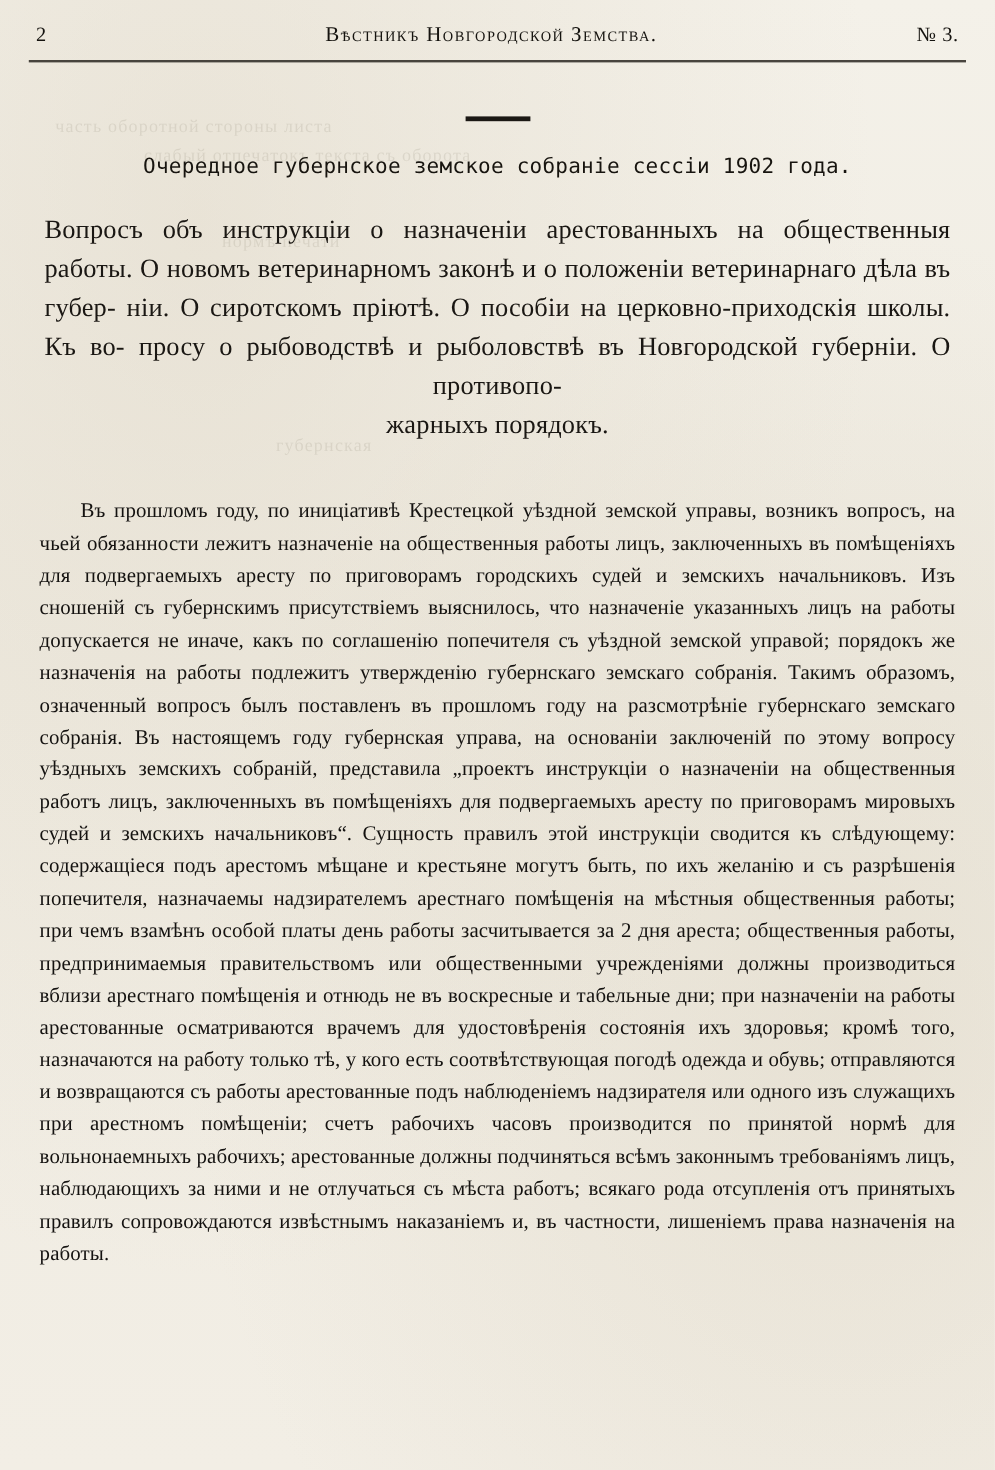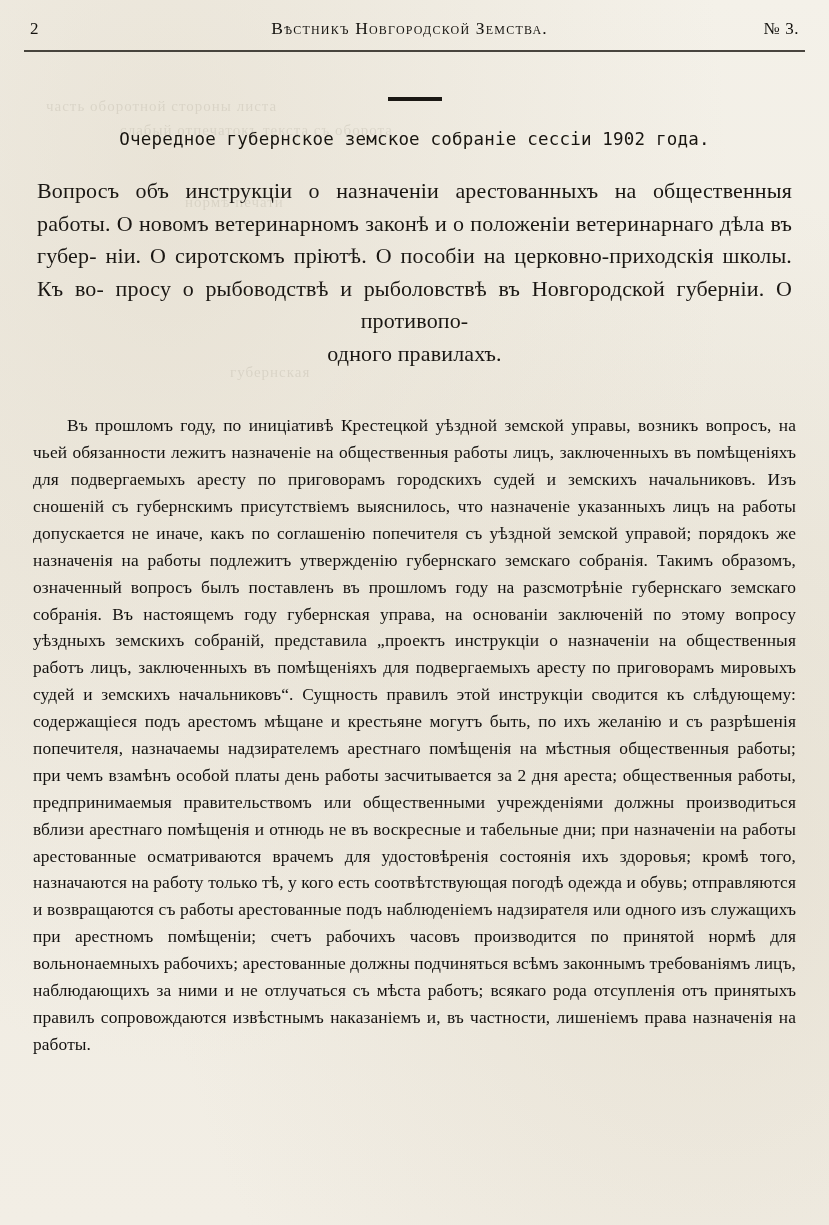--- a/index.html
+++ b/index.html
@@ -156,21 +156,21 @@
   <div class="body-col">
 
     <div class="title-rule"></div>
     <h2 class="subtitle">Очередное губернское земское собраніе сессіи 1902 года.</h2>
 
     <div class="abstract">
       <span>Вопросъ объ инструкціи о назначеніи арестованныхъ на общественныя работы.</span>
       <span>О новомъ ветеринарномъ законѣ и о положеніи ветеринарнаго дѣла въ губер-</span>
       <span>ніи. О сиротскомъ пріютѣ. О пособіи на церковно-приходскія школы. Къ во-</span>
       <span>просу о рыбоводствѣ и рыболовствѣ въ Новгородской губерніи. О противопо-</span>
-      <span class="last-line">одного правилахъ.</span>
+      <span class="last-line">жарныхъ порядокъ.</span>
     </div>
 
     <div class="main-text">
       <p>Въ прошломъ году, по иниціативѣ Крестецкой уѣздной земской управы, возникъ вопросъ, на чьей обязанности лежитъ назначеніе на общественныя работы лицъ, заключенныхъ въ помѣщеніяхъ для подвергаемыхъ аресту по приговорамъ городскихъ судей и земскихъ начальниковъ. Изъ сношеній съ губернскимъ присутствіемъ выяснилось, что назначеніе указанныхъ лицъ на работы допускается не иначе, какъ по соглашенію попечителя съ уѣздной земской управой; порядокъ же назначенія на работы подлежитъ утвержденію губернскаго земскаго собранія. Такимъ образомъ, означенный вопросъ былъ поставленъ въ прошломъ году на разсмотрѣніе губернскаго земскаго собранія. Въ настоящемъ году губернская управа, на основаніи заключеній по этому вопросу уѣздныхъ земскихъ собраній, представила „проектъ инструкціи о назначеніи на общественныя работъ лицъ, заключенныхъ въ помѣщеніяхъ для подвергаемыхъ аресту по приговорамъ мировыхъ судей и земскихъ начальниковъ“. Сущность правилъ этой инструкціи сводится къ слѣдующему: содержащіеся подъ арестомъ мѣщане и крестьяне могутъ быть, по ихъ желанію и съ разрѣшенія попечителя, назначаемы надзирателемъ арестнаго помѣщенія на мѣстныя общественныя работы; при чемъ взамѣнъ особой платы день работы засчитывается за 2 дня ареста; общественныя работы, предпринимаемыя правительствомъ или общественными учрежденіями должны производиться вблизи арестнаго помѣщенія и отнюдь не въ воскресные и табельные дни; при назначеніи на работы арестованные осматриваются врачемъ для удостовѣренія состоянія ихъ здоровья; кромѣ того, назначаются на работу только тѣ, у кого есть соотвѣтствующая погодѣ одежда и обувь; отправляются и возвращаются съ работы арестованные подъ наблюденіемъ надзирателя или одного изъ служащихъ при арестномъ помѣщеніи; счетъ рабочихъ часовъ производится по принятой нормѣ для вольнонаемныхъ рабочихъ; арестованные должны подчиняться всѣмъ законнымъ требованіямъ лицъ, наблюдающихъ за ними и не отлучаться съ мѣста работъ; всякаго рода отсупленія отъ принятыхъ правилъ сопровождаются извѣстнымъ наказаніемъ и, въ частности, лишеніемъ права назначенія на работы.</p>
     </div>
 
   </div>
 </div>
 
 </body></html>

